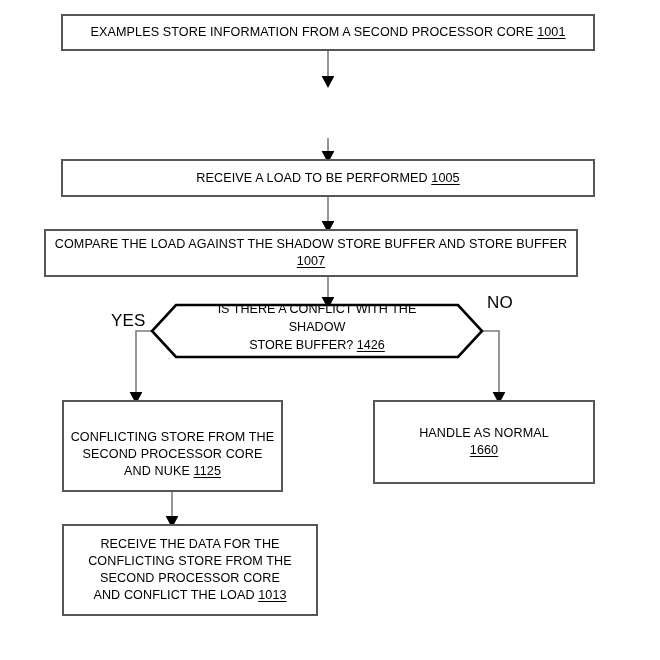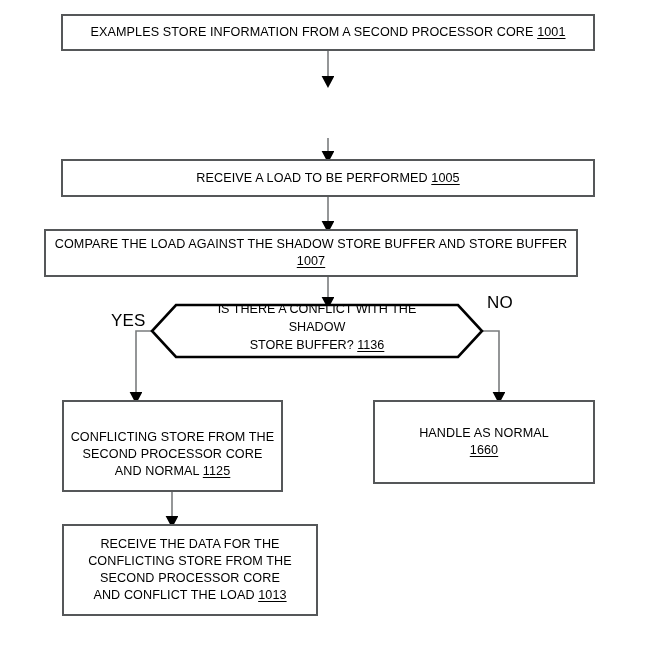--- a/index.html
+++ b/index.html
@@ -111,28 +111,28 @@
   </div>
 
   <div class="node" style="left:44px; top:229px; width:534px; height:48px;">
     <div class="txt"><span>COMPARE THE LOAD AGAINST THE SHADOW STORE BUFFER AND STORE BUFFER</span><br><span class="ref">1007</span></div>
   </div>
 
   <div class="decision" style="left:150px; top:303px; width:334px; height:48px;">
     <svg width="334" height="56" viewBox="0 0 334 56">
       <polygon points="26,2 308,2 332,28 308,54 26,54 2,28" fill="#ffffff" stroke="#000000" stroke-width="2.6" stroke-linejoin="miter"></polygon>
     </svg>
-    <div class="txt"><span>IS THERE A CONFLICT WITH THE SHADOW</span><br><span>STORE BUFFER? </span><span class="ref">1136</span></div>
+    <div class="txt"><span>IS THERE A CONFLICT WITH THE SHADOW</span><br><span>STORE BUFFER? </span><span class="ref">1426</span></div>
   </div>
 
   <div class="branch-label" style="left:111px; top:311px;">YES</div>
   <div class="branch-label" style="left:487px; top:293px;">NO</div>
 
   <div class="node" style="left:62px; top:400px; width:221px; height:92px;">
-    <div class="txt"><br><span>CONFLICTING STORE FROM THE</span><br><span>SECOND PROCESSOR CORE</span><br><span>AND NORMAL </span><span class="ref">1125</span></div>
+    <div class="txt"><br><span>CONFLICTING STORE FROM THE</span><br><span>SECOND PROCESSOR CORE</span><br><span>AND NUKE </span><span class="ref">1125</span></div>
   </div>
 
   <div class="node" style="left:373px; top:400px; width:222px; height:84px;">
     <div class="txt"><span>HANDLE AS NORMAL</span><br><span class="ref">1660</span></div>
   </div>
 
   <div class="node" style="left:62px; top:524px; width:256px; height:92px;">
     <div class="txt"><span>RECEIVE THE DATA FOR THE</span><br><span>CONFLICTING STORE FROM THE</span><br><span>SECOND PROCESSOR CORE</span><br><span>AND CONFLICT THE LOAD </span><span class="ref">1013</span></div>
   </div>
 

